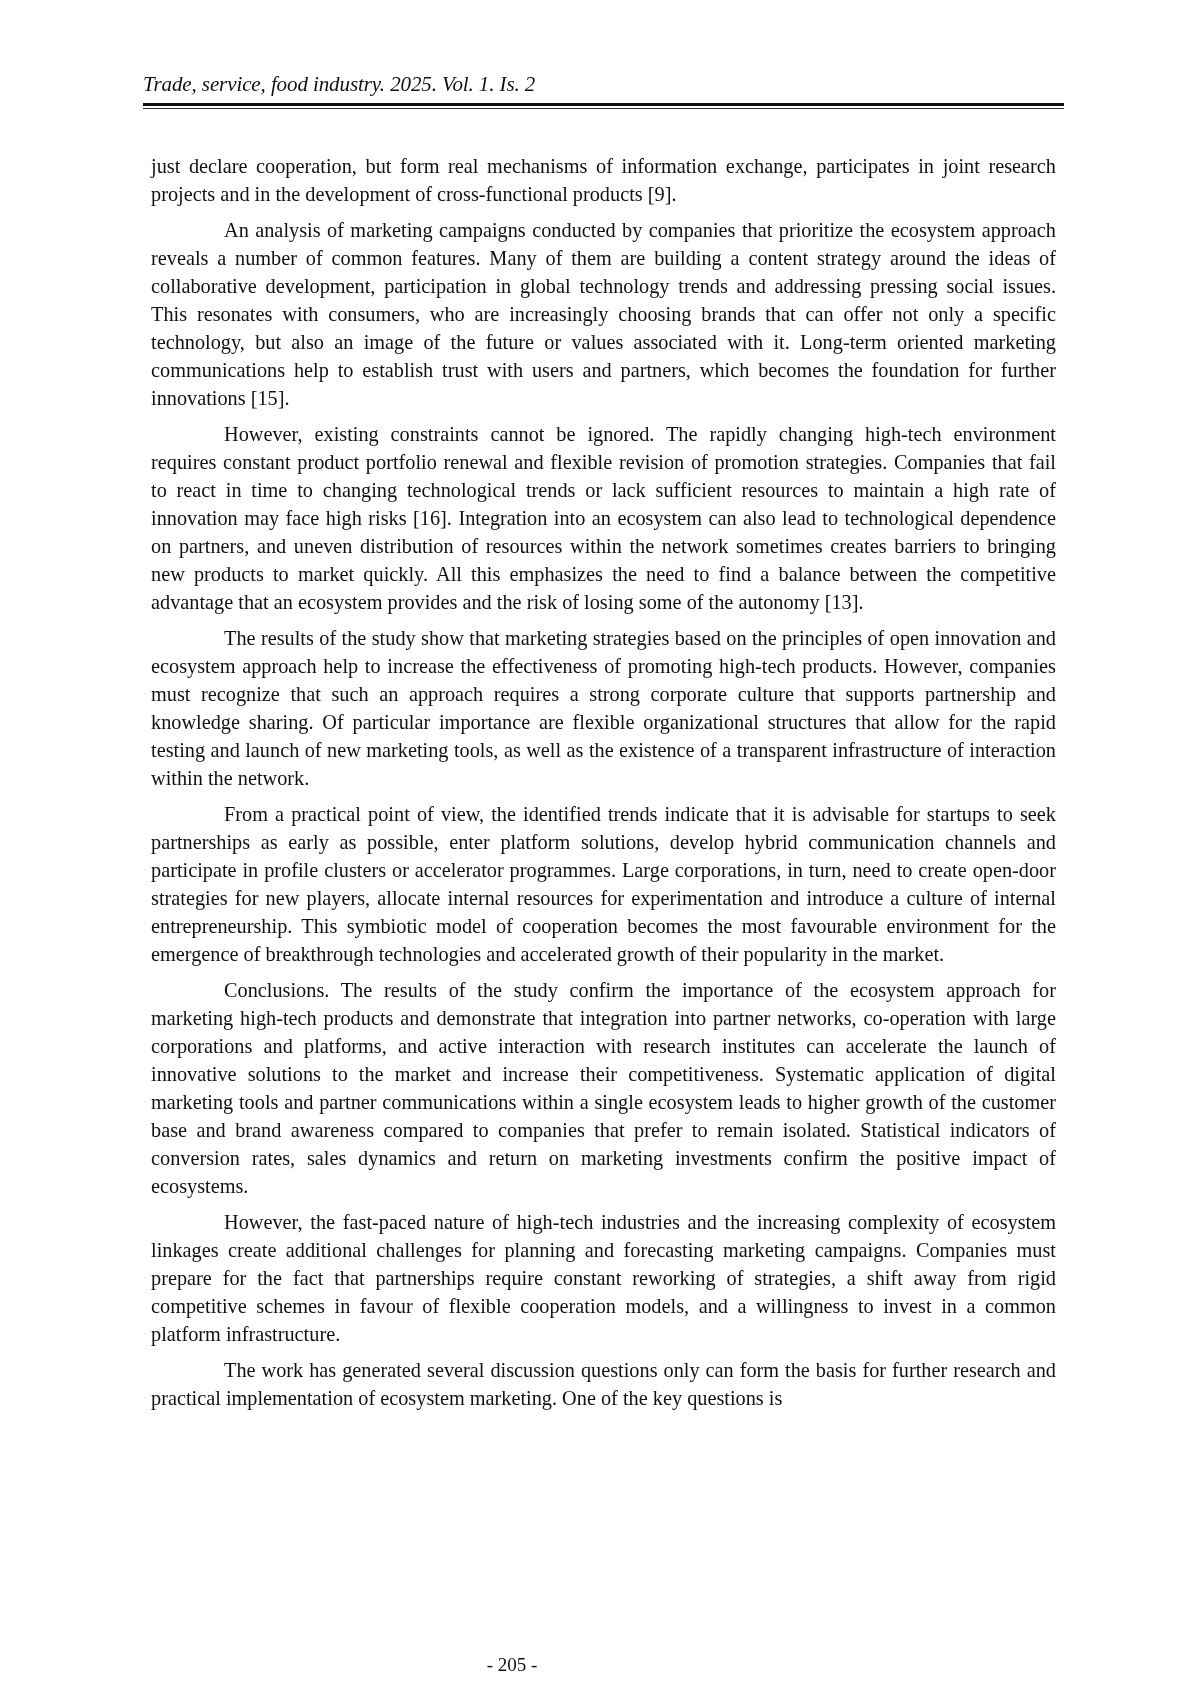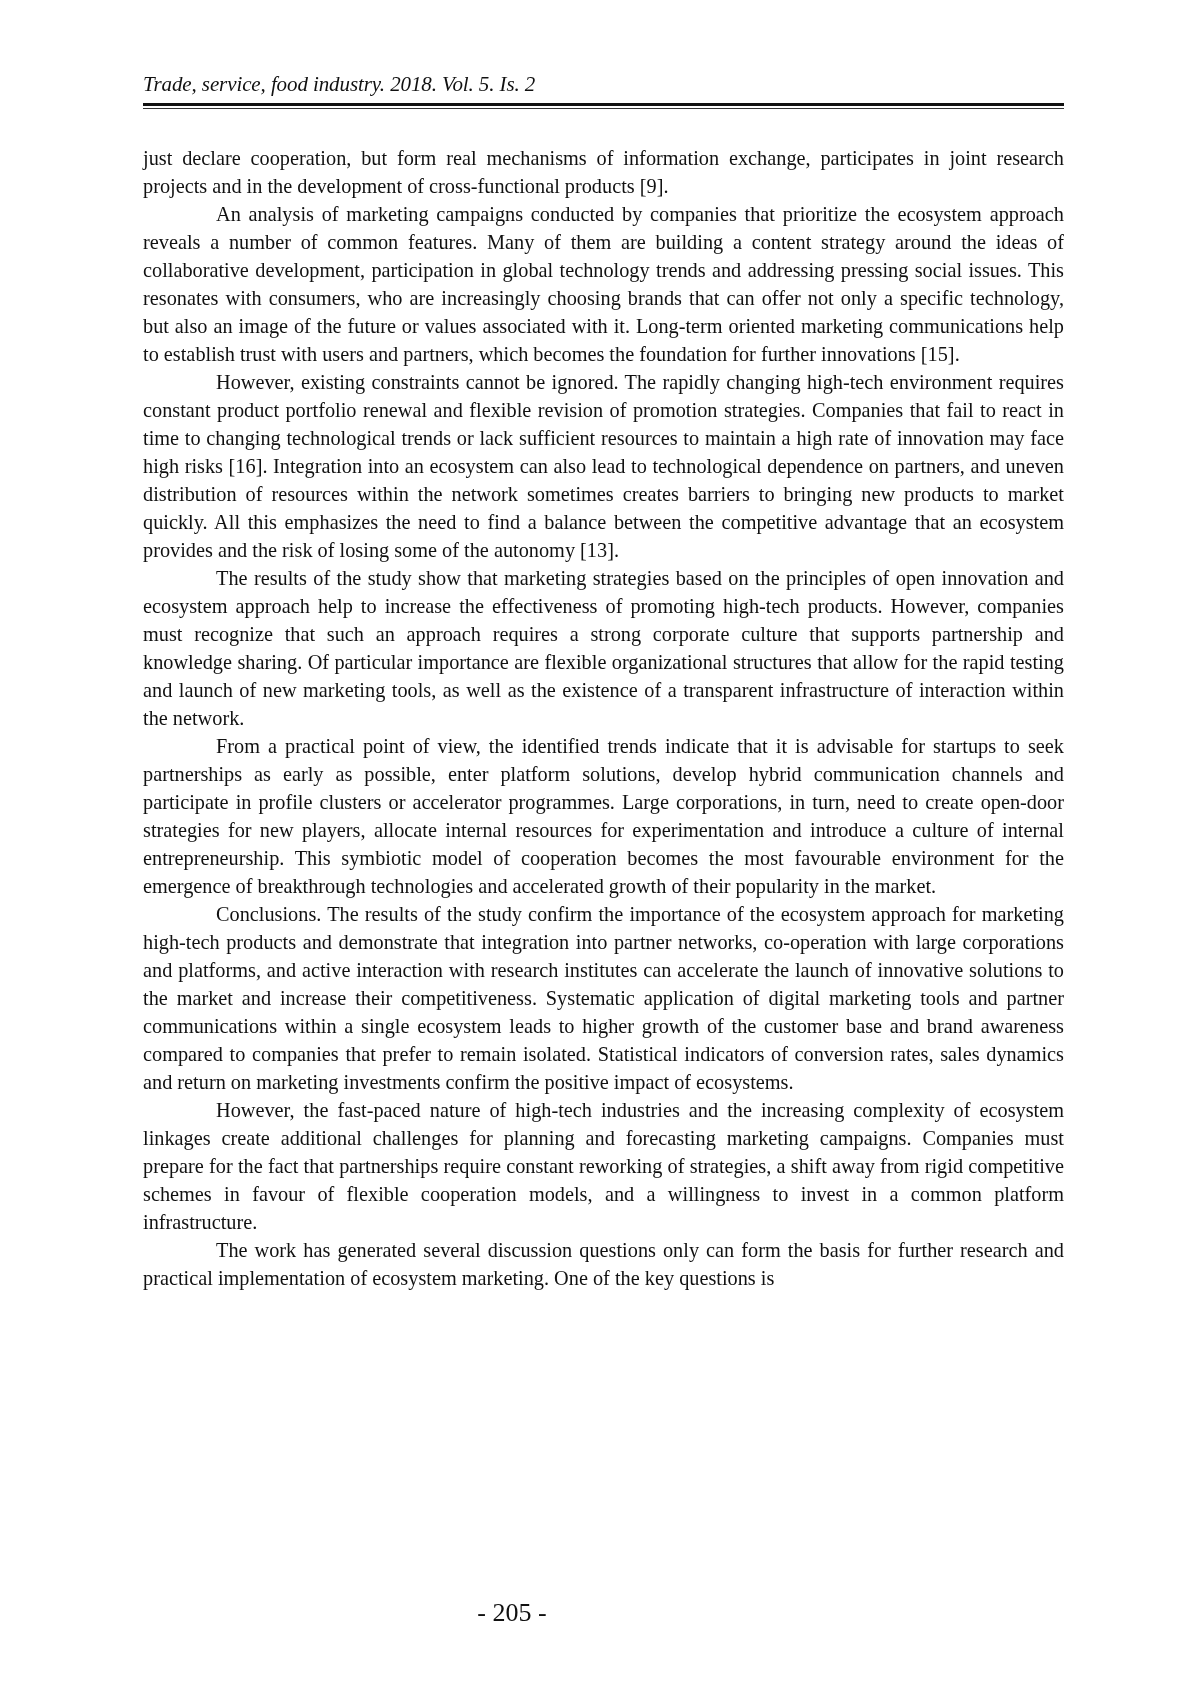--- a/index.html
+++ b/index.html
@@ -42,44 +42,44 @@
     .body-text {
       position: absolute;
       left: 143px;
       top: 144px;
       width: 921px;
       font-size: 20.3px;
       line-height: 28px;
       text-align: justify;
     }
     .body-text p {
-      margin: 0;
+      margin: 8px;
       text-indent: 73px;
     }
     .body-text p.continued {
       text-indent: 0;
     }
     .bold-lead {
       font-weight: normal;
     }
     .page-number {
       position: absolute;
       left: 0;
       width: 1024px;
-      top: 1600px;
+      top: 1652px;
       text-align: center;
-      font-size: 26px;
+      font-size: 19px;
       line-height: 26px;
     }
   </style>
 </head>
 <body>
 
 <div class="page-header">
-  <p class="journal-title">Trade, service, food industry. 2018. Vol. 5. Is. 2</p>
+  <p class="journal-title">Trade, service, food industry. 2025. Vol. 1. Is. 2</p>
   <div class="rule-thick"></div>
   <div class="rule-thin"></div>
 </div>
 
 <div class="body-text">
   <p class="continued"><span>just declare cooperation, but form real mechanisms of information exchange, participates in joint research projects and in the development of cross-functional products [9].</span></p>
   <p><span>An analysis of marketing campaigns conducted by companies that prioritize the ecosystem approach reveals a number of common features. Many of them are building a content strategy around the ideas of collaborative development, participation in global technology trends and addressing pressing social issues. This resonates with consumers, who are increasingly choosing brands that can offer not only a specific technology, but also an image of the future or values associated with it. Long-term oriented marketing communications help to establish trust with users and partners, which becomes the foundation for further innovations [15].</span></p>
   <p><span>However, existing constraints cannot be ignored. The rapidly changing high-tech environment requires constant product portfolio renewal and flexible revision of promotion strategies. Companies that fail to react in time to changing technological trends or lack sufficient resources to maintain a high rate of innovation may face high risks [16]. Integration into an ecosystem can also lead to technological dependence on partners, and uneven distribution of resources within the network sometimes creates barriers to bringing new products to market quickly. All this emphasizes the need to find a balance between the competitive advantage that an ecosystem provides and the risk of losing some of the autonomy [13].</span></p>
   <p><span>The results of the study show that marketing strategies based on the principles of open innovation and ecosystem approach help to increase the effectiveness of promoting high-tech products. However, companies must recognize that such an approach requires a strong corporate culture that supports partnership and knowledge sharing. Of particular importance are flexible organizational structures that allow for the rapid testing and launch of new marketing tools, as well as the existence of a transparent infrastructure of interaction within the network.</span></p>
   <p><span>From a practical point of view, the identified trends indicate that it is advisable for startups to seek partnerships as early as possible, enter platform solutions, develop hybrid communication channels and participate in profile clusters or accelerator programmes. Large corporations, in turn, need to create open-door strategies for new players, allocate internal resources for experimentation and introduce a culture of internal entrepreneurship. This symbiotic model of cooperation becomes the most favourable environment for the emergence of breakthrough technologies and accelerated growth of their popularity in the market.</span></p>

